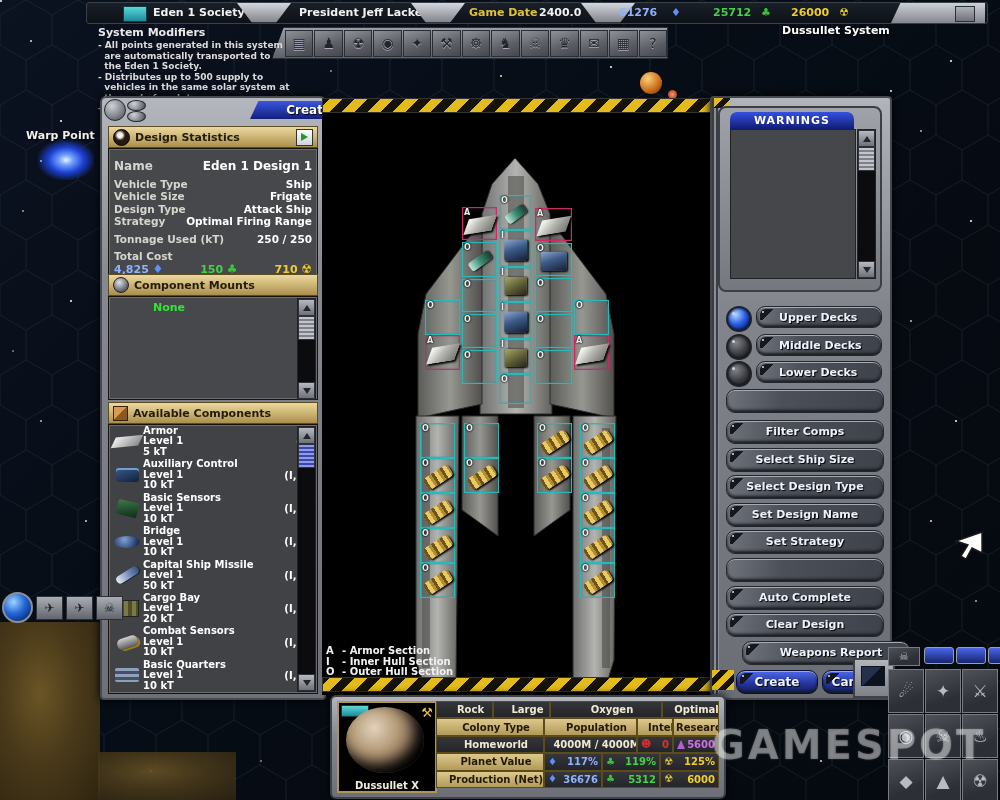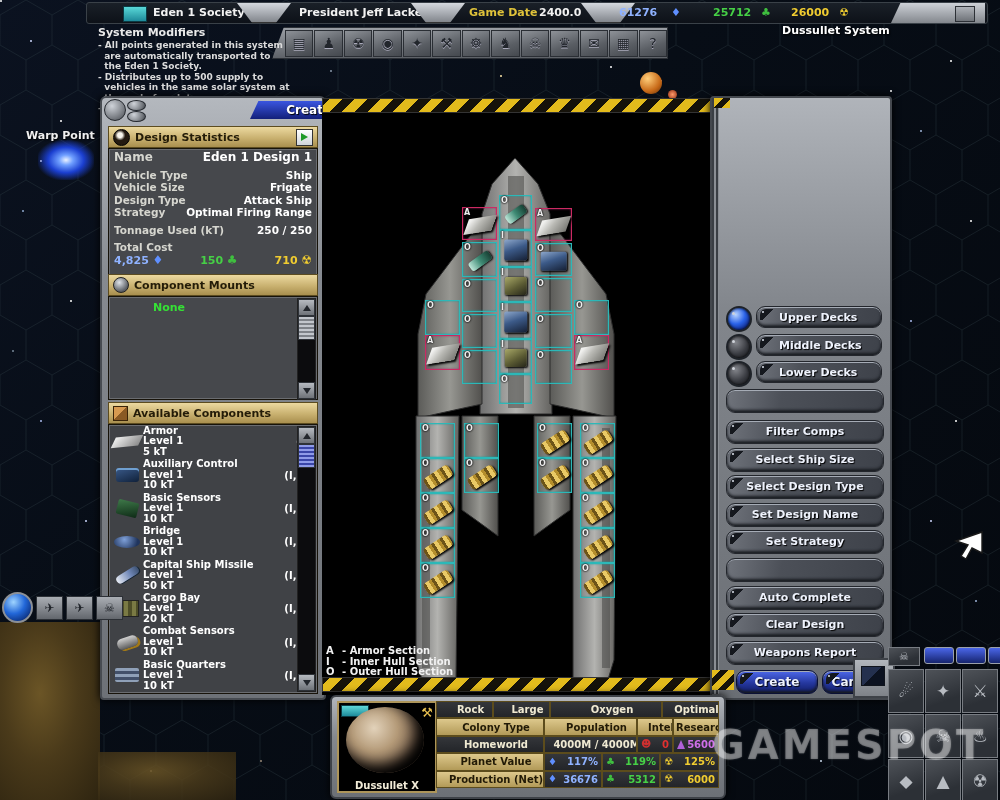--- a/index.html
+++ b/index.html
@@ -264,21 +264,21 @@
     <div class="abs" id="cd-tab">Create Design</div>
 
     <div class="secbox" style="top:28px;height:146px;">
       <div class="goldhead" style="height:20px;">
         <span style="width:15px;height:15px;border-radius:50%;background:radial-gradient(circle at 40% 35%,#f8f4ec 18%,#241a10 40%);border:1px solid #000;"></span>
         <span style="flex:1;">Design Statistics</span>
         <span style="width:15px;height:15px;background:linear-gradient(180deg,#fff,#cfd4da);border:1px solid #333;display:flex;align-items:center;justify-content:center;">
             <span style="width:0;height:0;border:4px solid transparent;border-left:7px solid #1f9a28;margin-left:4px;"></span>
           </span>
       </div>
-      <div class="darkin" style="height:124px;padding-top:2px;">
+      <div class="darkin" style="height:124px;padding-top:11px;">
         <div class="stat-row" style="font-size:12px;">
           <span>Name</span>
           <span class="val">Eden 1 Design 1</span>
         </div>
         <div style="height:5px;"></div>
         <div class="stat-row">
             <span>Vehicle Type</span>
             <span class="val">Ship</span>
           </div>
         <div class="stat-row">
@@ -570,38 +570,51 @@
           <span>- Outer Hull Section</span>
         </div>
     </div>
     <div class="hazard" style="top:0;"></div>
     <div class="hazard" style="top:579px;"></div>
   </div>
 
   <div class="abs" id="rightpanel">
     <div class="abs ribs" style="left:0;top:0;width:7px;height:596px;"></div>
     <div class="hazchip" style="left:2px;top:0px;width:16px;height:10px;"></div>
+    <div id="warnbox">
+      <div id="warnhead">WARNINGS</div>
+      <div id="warnbody"></div>
+      <div class="sbar" style="right:4px;top:21px;height:148px;">
+        <div class="sb-btn" style="top:0;">
+            <div class="tri-up"></div>
+          </div>
+        <div class="sb-thumb" style="top:17px;"></div>
+        <div class="sb-btn" style="bottom:0;">
+            <div class="tri-dn"></div>
+          </div>
+      </div>
+    </div>
 
     <div class="led on" style="left:14px;top:208px;"></div>
     <div class="rbtn fold" style="left:44px;top:208px;width:126px;text-align:left;padding-left:22px;box-sizing:border-box;">Upper Decks</div>
     <div class="led" style="left:14px;top:236px;"></div>
     <div class="rbtn fold" style="left:44px;top:236px;width:126px;text-align:left;padding-left:22px;box-sizing:border-box;">Middle Decks</div>
     <div class="led" style="left:14px;top:263px;"></div>
     <div class="rbtn fold" style="left:44px;top:263px;width:126px;text-align:left;padding-left:22px;box-sizing:border-box;">Lower Decks</div>
     <div class="rbtn" style="left:14px;top:291px;width:156px;"></div>
 
     <div class="rbtn fold" style="left:14px;top:322px;width:156px;">Filter Comps</div>
     <div class="rbtn fold" style="left:14px;top:350px;width:156px;">Select Ship Size</div>
     <div class="rbtn fold" style="left:14px;top:377px;width:156px;">Select Design Type</div>
     <div class="rbtn fold" style="left:14px;top:405px;width:156px;">Set Design Name</div>
     <div class="rbtn fold" style="left:14px;top:432px;width:156px;">Set Strategy</div>
     <div class="rbtn" style="left:14px;top:460px;width:156px;"></div>
     <div class="rbtn fold" style="left:14px;top:488px;width:156px;">Auto Complete</div>
     <div class="rbtn fold" style="left:14px;top:515px;width:156px;">Clear Design</div>
-    <div class="rbtn fold" style="left:14px;top:543px;width:156px;">Weapons Report</div>
+    <div class="rbtn fold" style="left:30px;top:543px;width:156px;padding-left:10px;">Weapons Report</div>
 
     <div class="hazchip" style="left:0px;top:572px;width:22px;height:20px;"></div>
     <div class="rbtn bbtn fold" style="left:24px;top:572px;width:80px;font-size:12px;">Create</div>
     <div class="rbtn bbtn fold" style="left:110px;top:572px;width:62px;font-size:12px;">Cancel</div>
   </div>
 
   <div class="abs" id="planetpanel">
     <div id="pbox">
       <div style="position:absolute;left:2px;top:2px;width:26px;height:10px;background:linear-gradient(180deg,#5fd8d8,#1e8a9a);border:1px solid #0b3b44;"></div>
       <div id="planet"></div>

